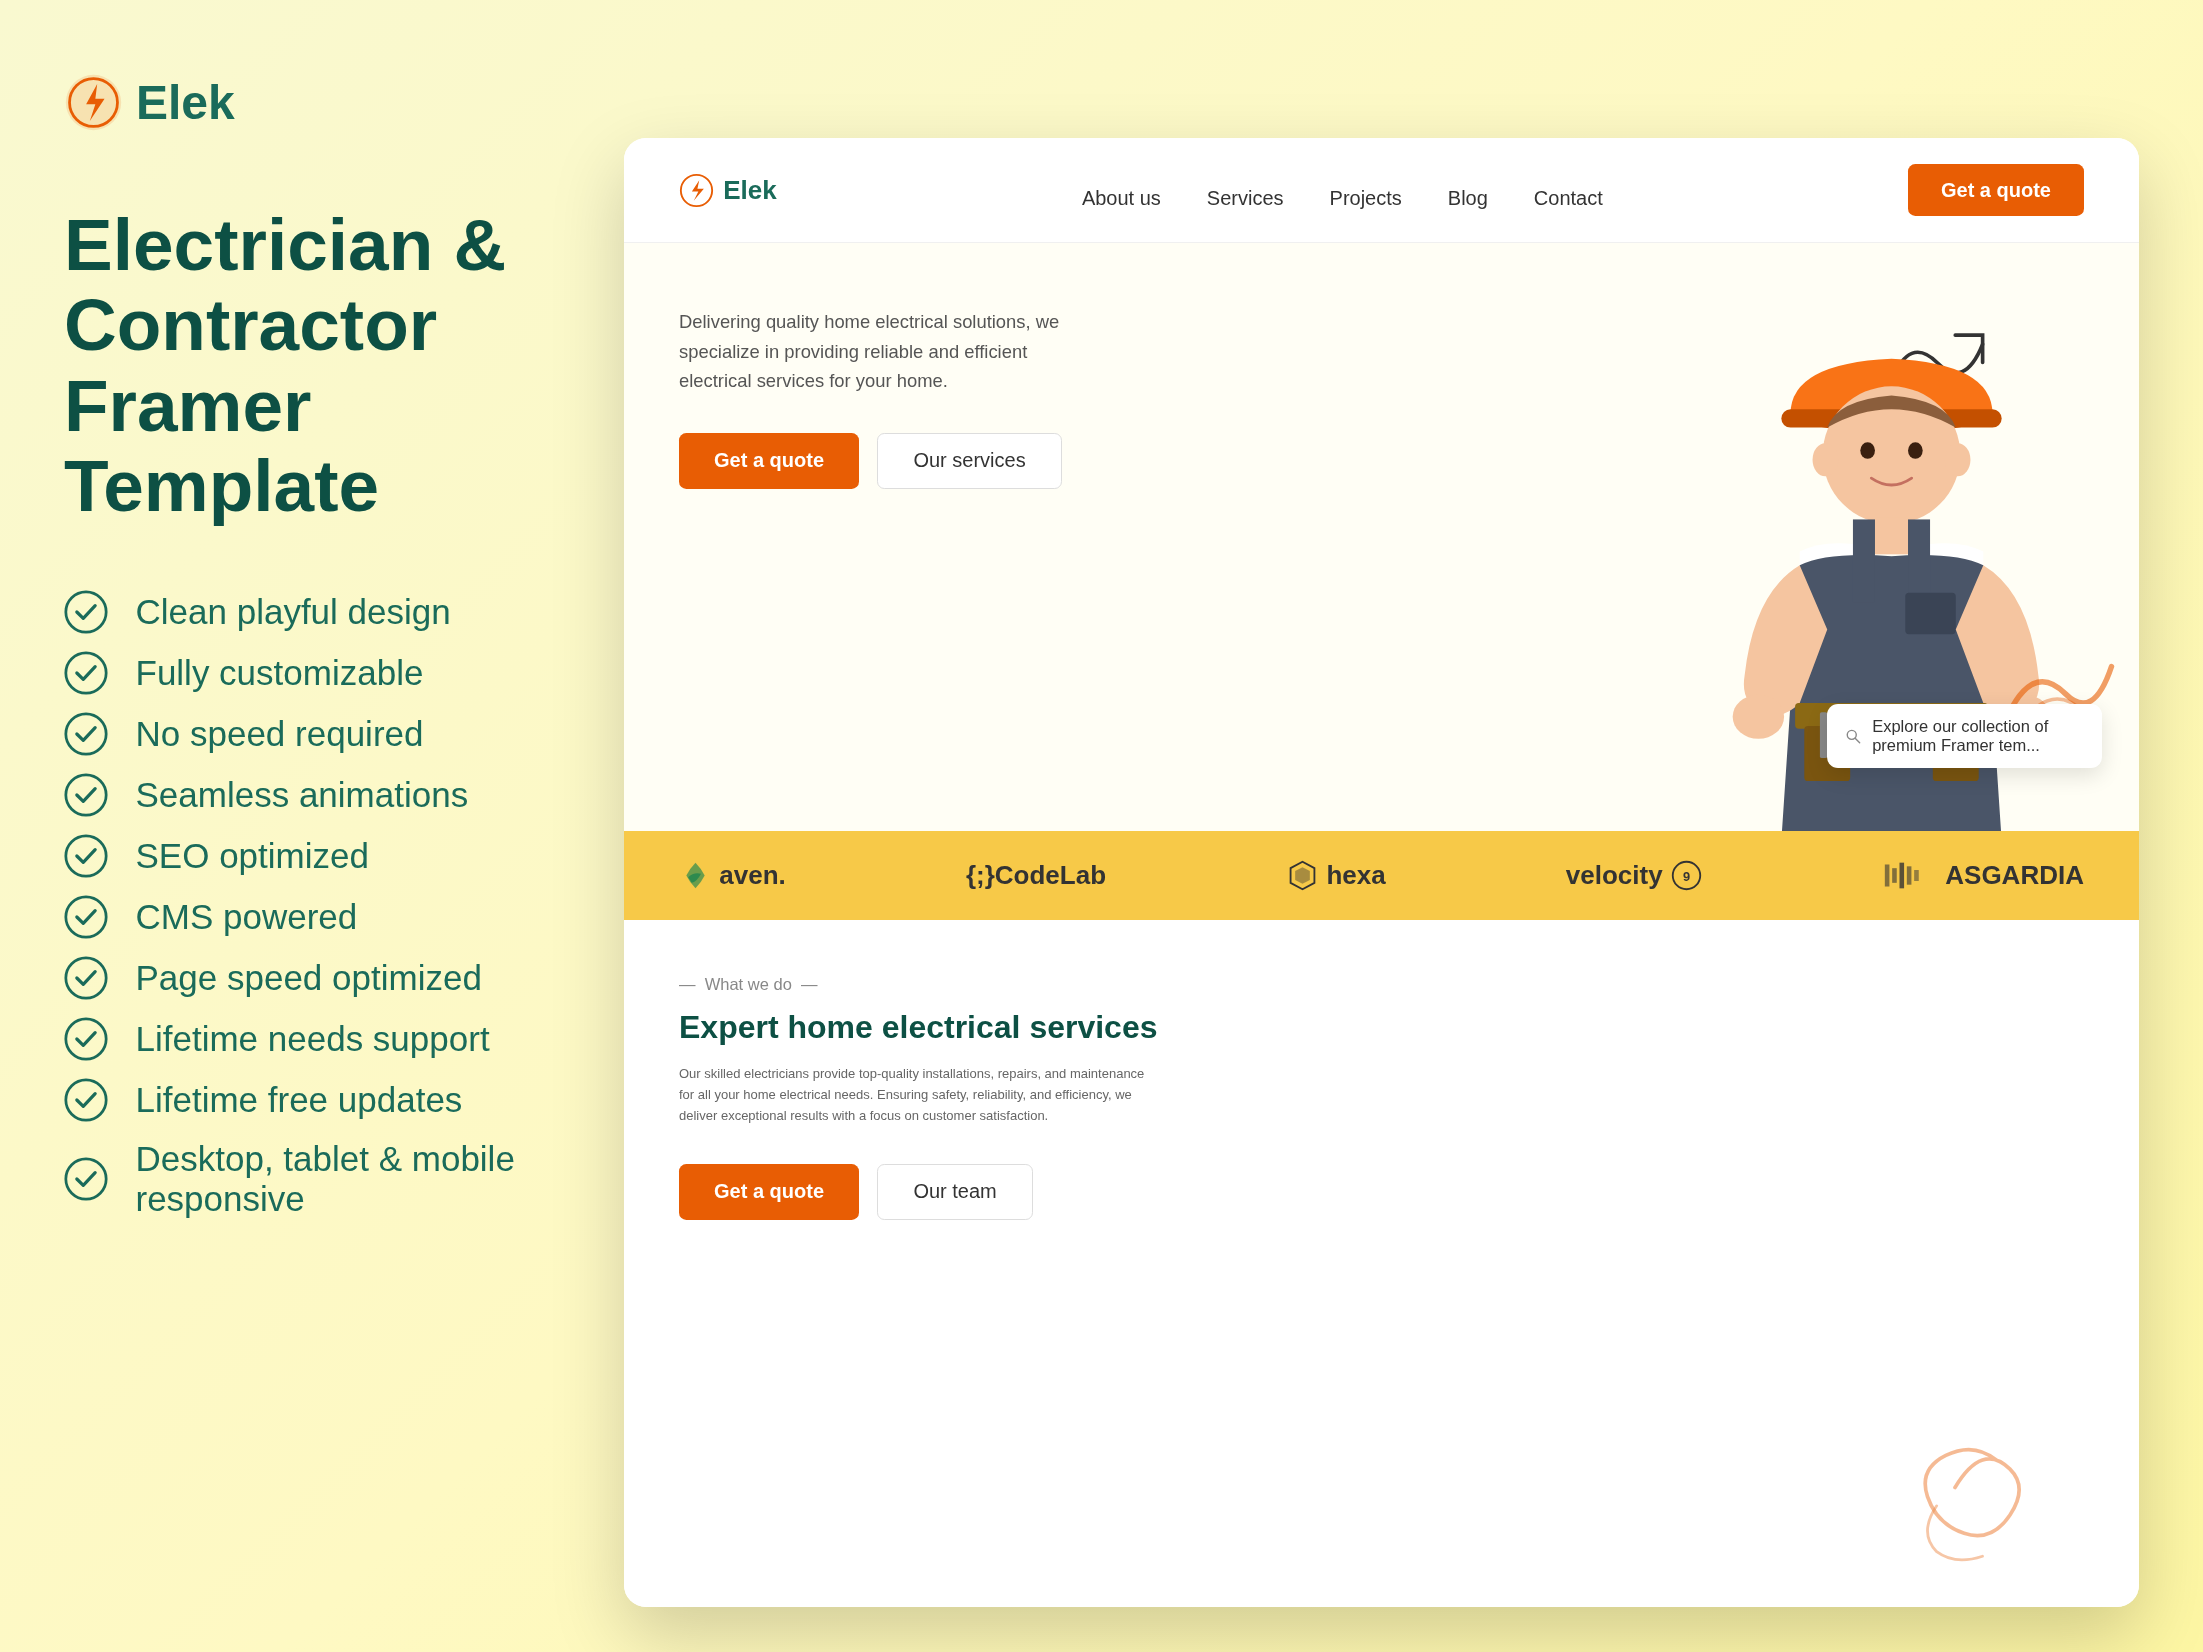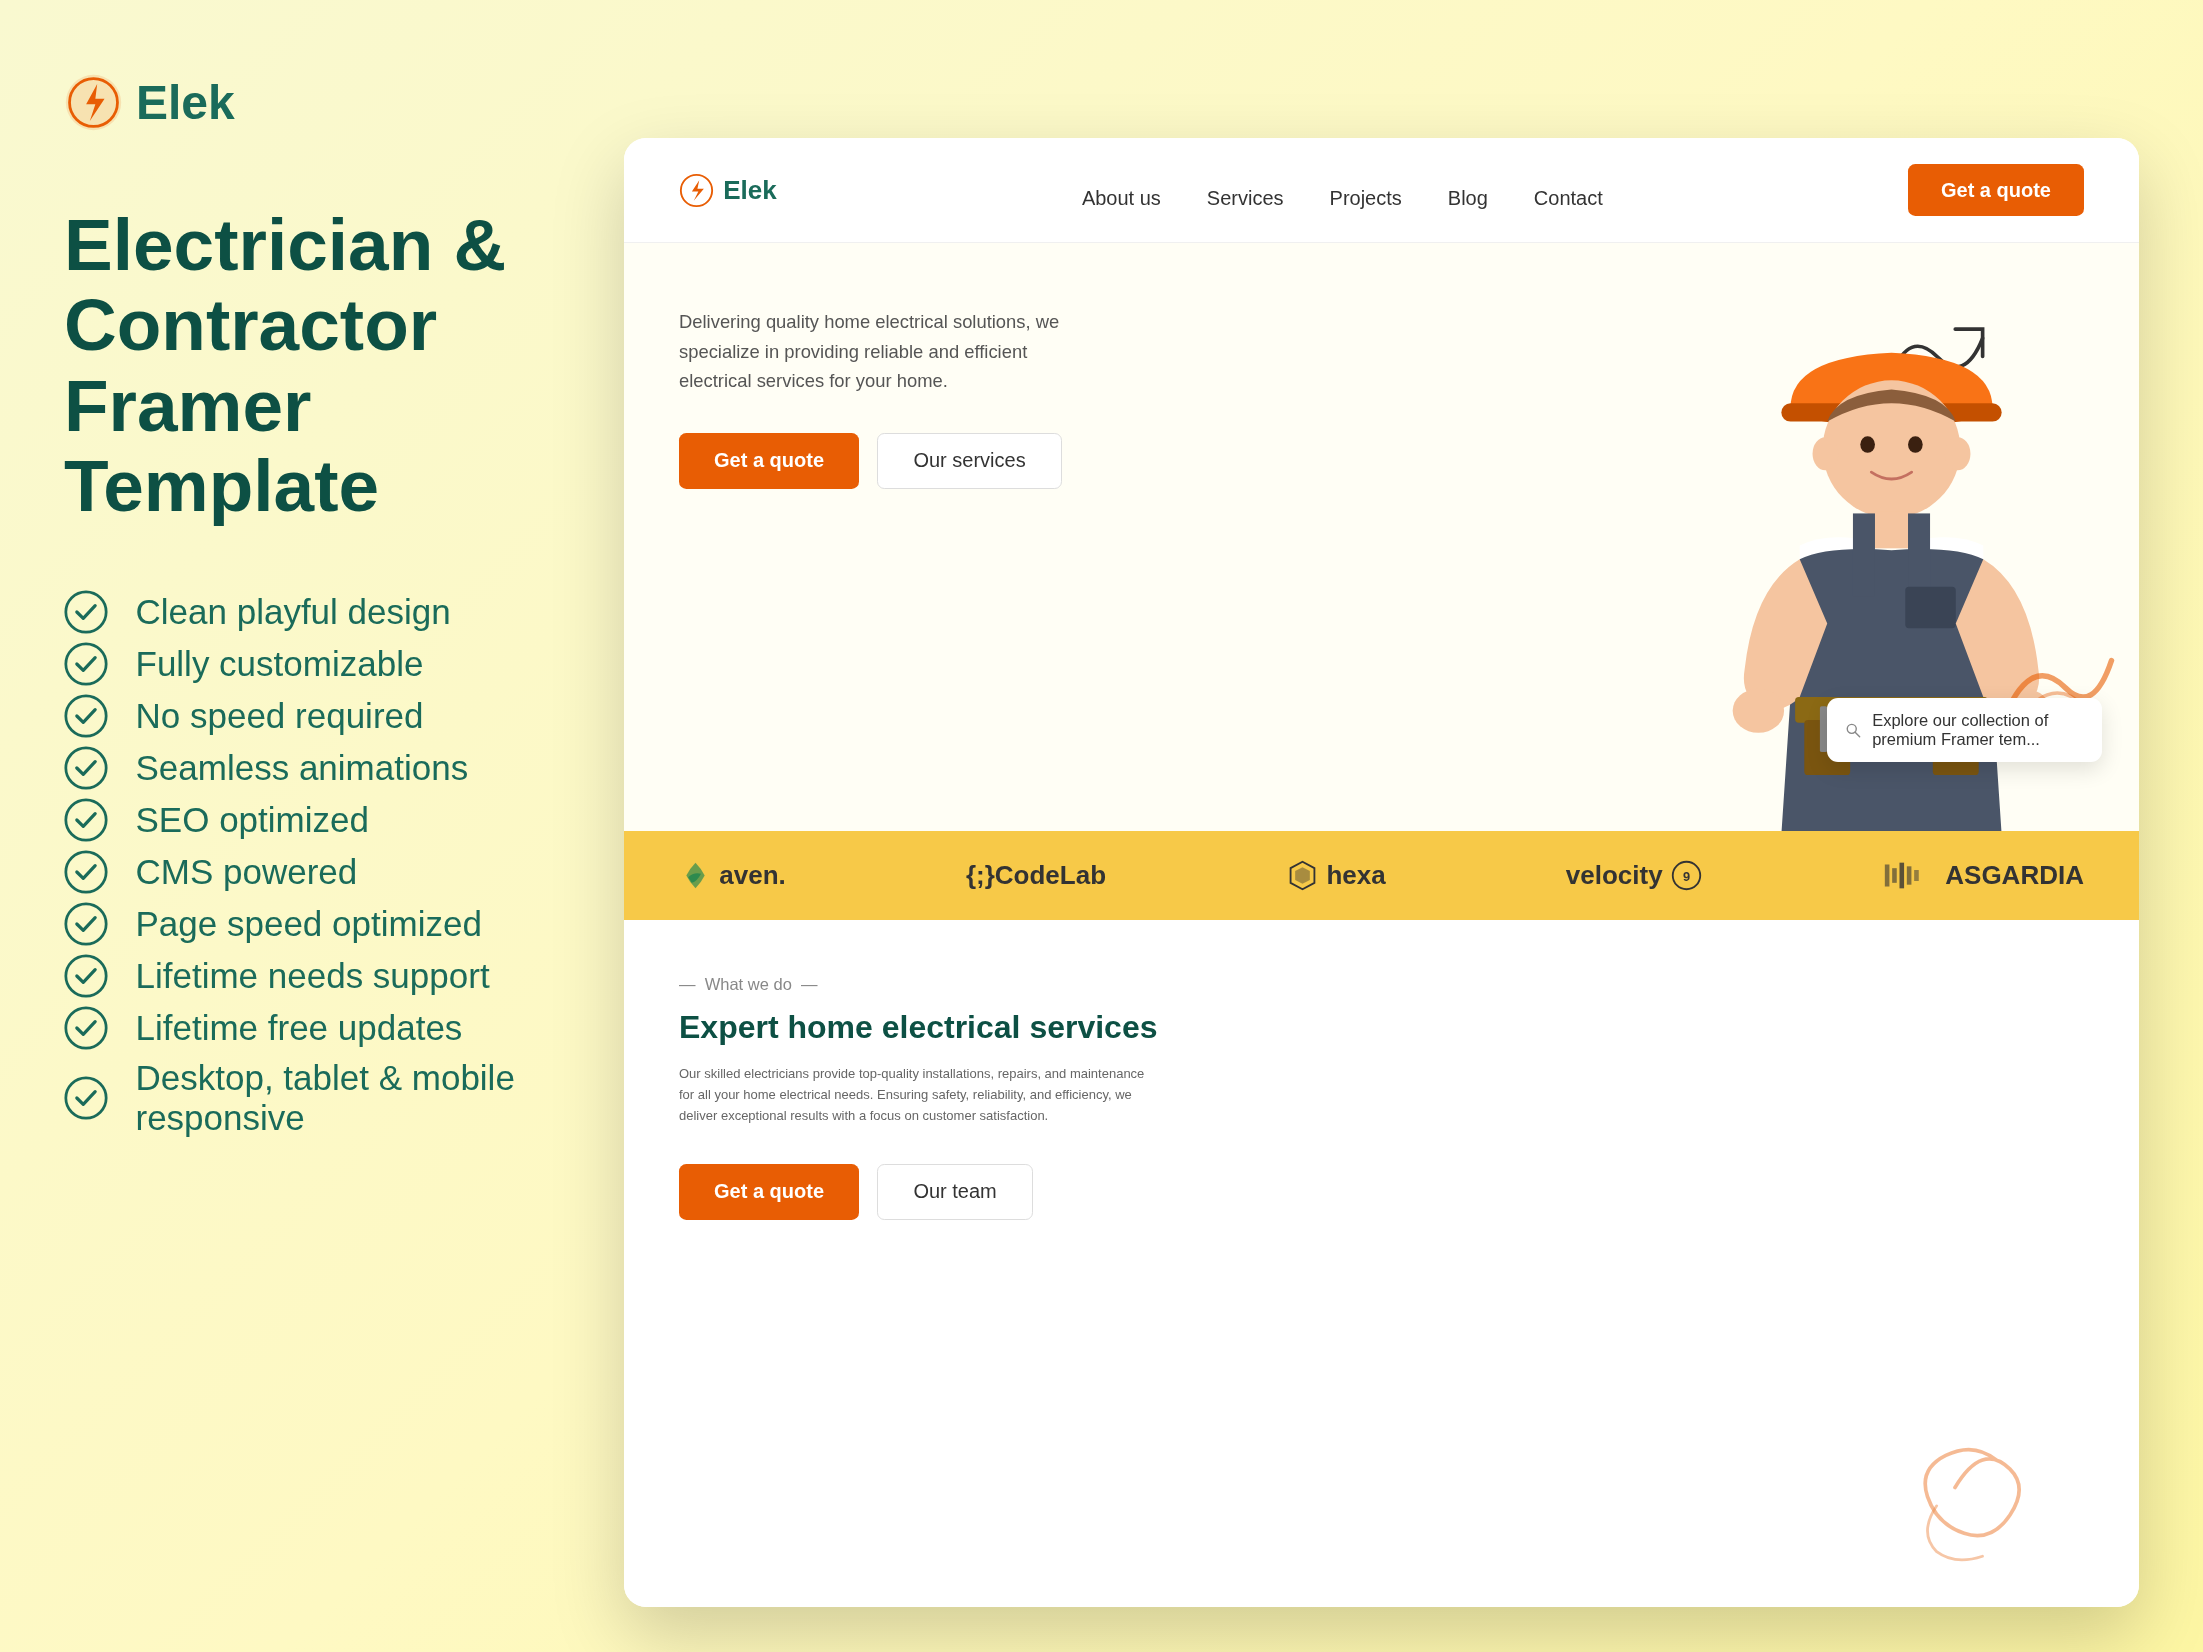--- a/index.html
+++ b/index.html
@@ -42,21 +42,21 @@
       font-weight: 800;
       color: #0d5044;
       line-height: 1.1;
       margin-bottom: 64px;
     }
 
     .features-list {
       list-style: none;
       display: flex;
       flex-direction: column;
-      gap: 8px;
+      gap: 17px;
     }
     .feature-item {
       display: flex;
       align-items: center;
       gap: 27.5px;
     }
     .check-icon {
       width: 44px;
       height: 44px;
       flex-shrink: 0;
@@ -179,21 +179,21 @@
       border-radius: 7.3px;
       font-size: 20px;
       font-weight: 500;
       cursor: pointer;
     }
 
     
     .hero-image-area {
       position: absolute;
       right: 0;
-      top: 4px;
+      top: 10px;
       width: 643px;
       height: 588px;
       overflow: hidden;
     }
 
     
     .scribble-1 {
       position: absolute;
       top: 73px;
       right: 147px;

